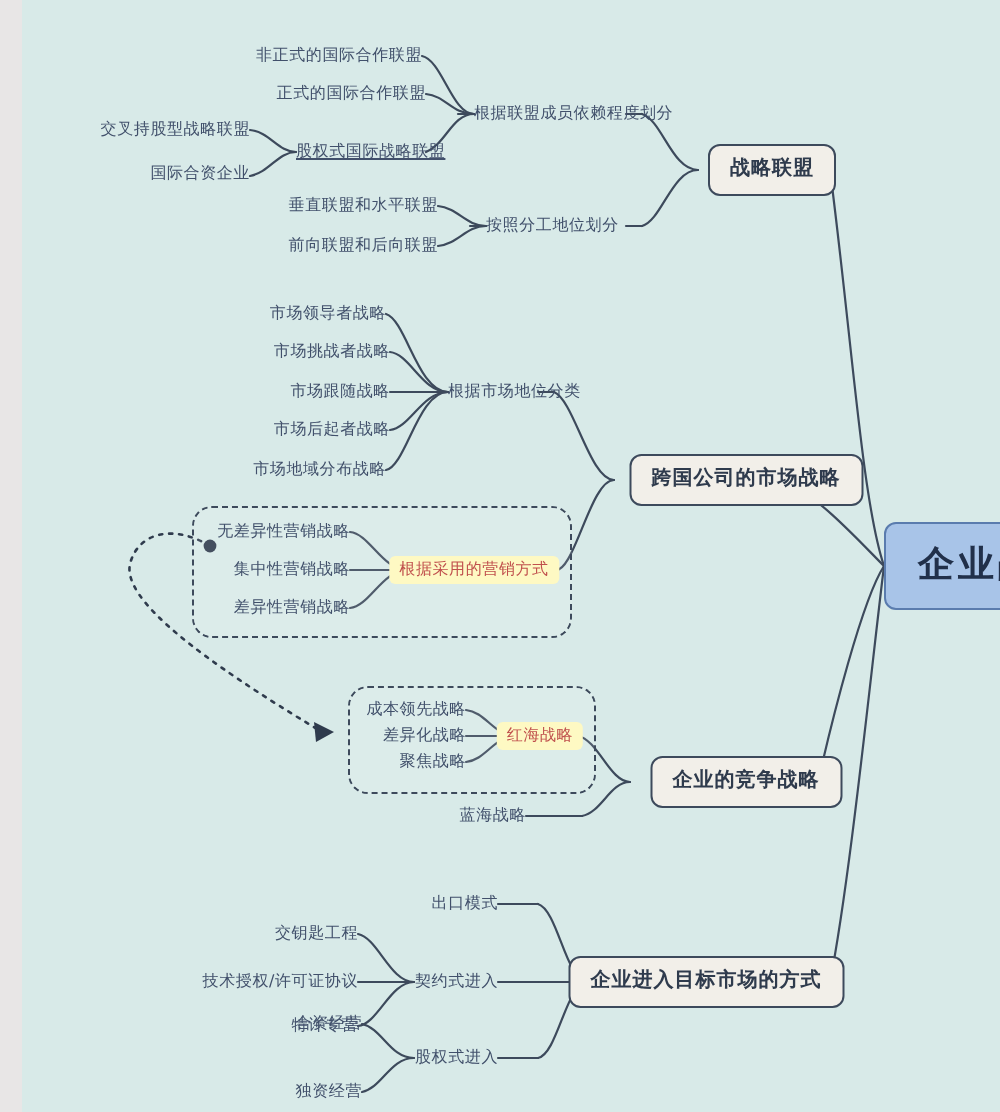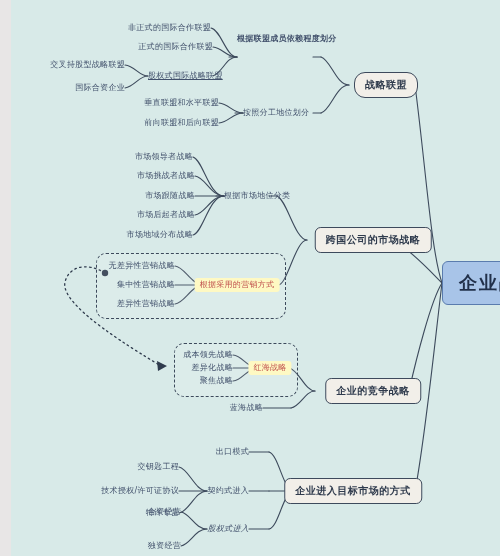--- a/index.html
+++ b/index.html
@@ -160,23 +160,23 @@
     </g>
     <circle cx="94" cy="273" r="3.2" fill="#2f3b4d"></circle>
     <polygon points="156,366 146,361 147,371" fill="#2f3b4d"></polygon>
   </svg>
 
   <div class="frame" style="left:85px;top:253px;width:188px;height:64px;"></div>
   <div class="frame" style="left:163px;top:343px;width:122px;height:52px;"></div>
 
   <div class="node root" style="left:431px;top:283px;">企业战略</div>
 
-  <div class="node box2" style="left:375px;top:85px;border-radius:11px;">战略联盟</div>
-
-  <div class="node leaf anchor-left" style="left:226px;top:39px;font-weight:bold;">根据联盟成员依赖程度划分</div>
+  <div class="node box2" style="left:375px;top:85px;">战略联盟</div>
+
+  <div class="node leaf anchor-left" style="left:226px;top:57px;">根据联盟成员依赖程度划分</div>
   <div class="node leaf" style="left:200px;top:28px;">非正式的国际合作联盟</div>
   <div class="node leaf" style="left:202px;top:47px;">正式的国际合作联盟</div>
   <div class="node leaf anchor-left" style="left:137px;top:76px;text-decoration:underline;">股权式国际战略联盟</div>
   <div class="node leaf" style="left:114px;top:65px;">交叉持股型战略联盟</div>
   <div class="node leaf" style="left:114px;top:88px;font-family:Liberation Mono, monospace;">国际合资企业</div>
 
   <div class="node leaf anchor-left" style="left:232px;top:113px;">按照分工地位划分</div>
   <div class="node leaf" style="left:208px;top:103px;">垂直联盟和水平联盟</div>
   <div class="node leaf" style="left:208px;top:123px;">前向联盟和后向联盟</div>
 
@@ -204,19 +204,19 @@
 
   <div class="node box2" style="left:342px;top:491px;">企业进入目标市场的方式</div>
 
   <div class="node leaf" style="left:238px;top:452px;">出口模式</div>
 
   <div class="node leaf" style="left:238px;top:491px;">契约式进入</div>
   <div class="node leaf" style="left:168px;top:467px;">交钥匙工程</div>
   <div class="node leaf" style="left:168px;top:491px;text-align:right;">技术授权/许可证协议</div>
   <div class="node leaf" style="left:168px;top:513px;">特许专营</div>
 
-  <div class="node leaf" style="left:238px;top:529px;font-style:italic;">股权式进入</div>
+  <div class="node leaf" style="left:238px;top:529px;">股权式进入</div>
   <div class="node leaf" style="left:170px;top:512px;">合资经营</div>
   <div class="node leaf" style="left:170px;top:546px;">独资经营</div>
 
 </div>
 
 <div id="left-gutter"></div>
 
 </body></html>

